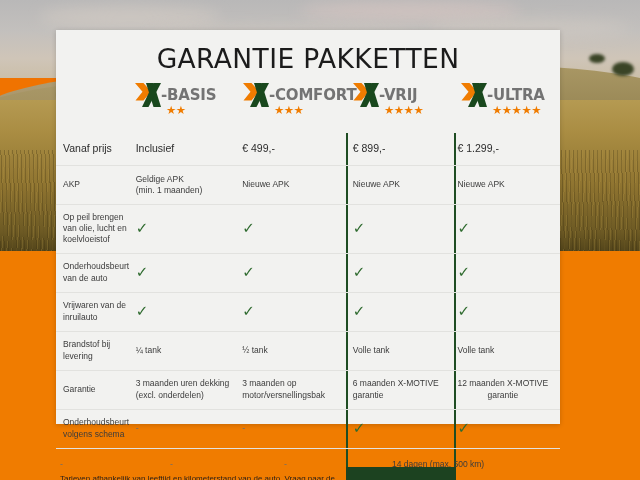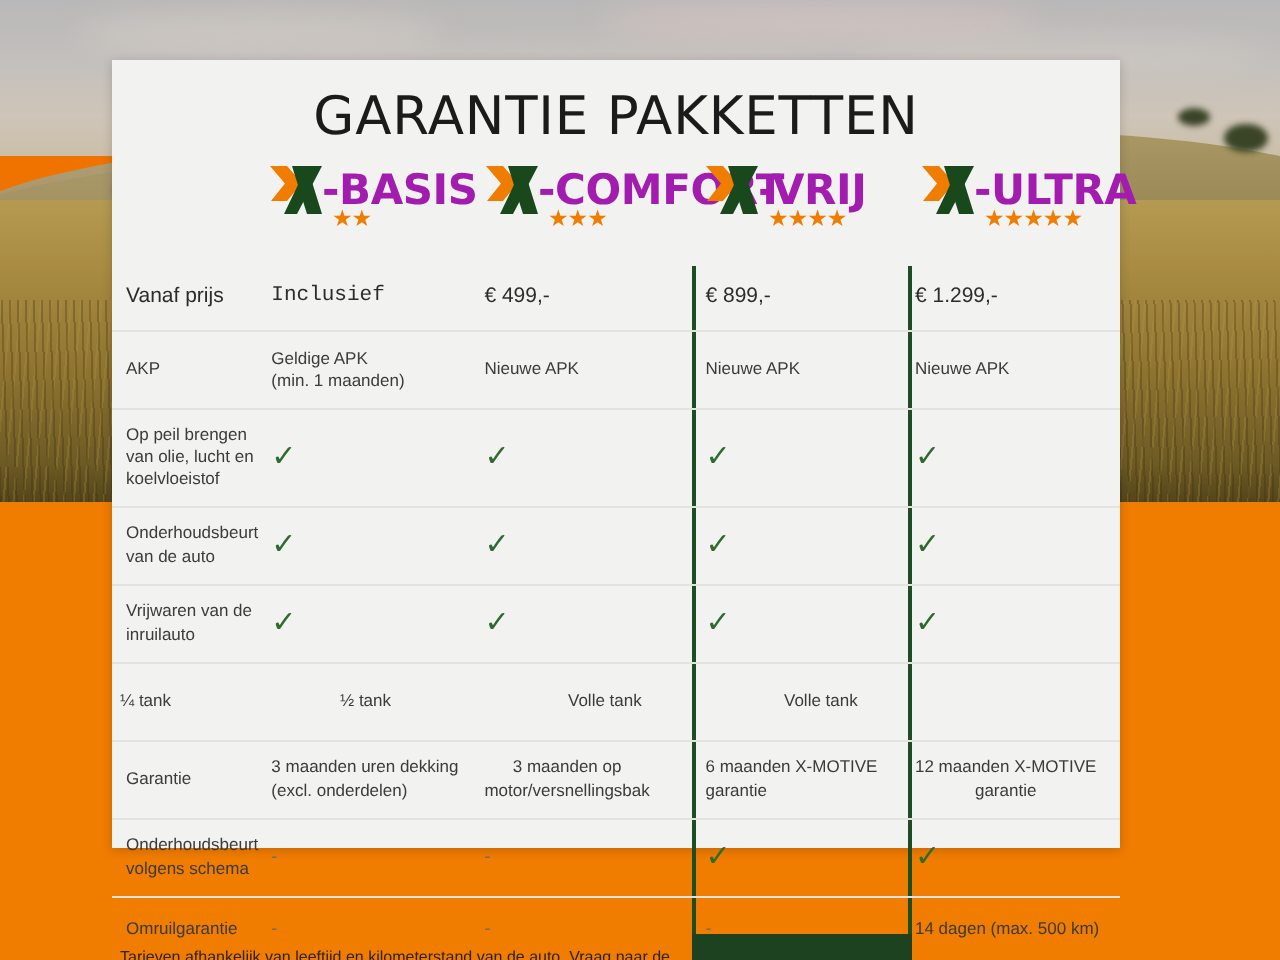--- a/index.html
+++ b/index.html
@@ -123,22 +123,22 @@
   }
   .logo-x {
     width: 28px;
     height: 26px;
     position: relative;
     flex: none;
   }
   .logo-name {
     font-family: "DejaVu Sans", sans-serif;
     font-weight: bold;
-    font-size: 21px;
-    color: #a21caf;
+    font-size: 15px;
+    color: #737373;
     letter-spacing: -.2px;
     margin-left: -1px;
     white-space: nowrap;
   }
   .logo-stars {
     position: absolute;
     left: 32px;
     top: 23px;
     white-space: nowrap;
     letter-spacing: -.5px;
@@ -167,21 +167,21 @@
     line-height: 1.32;
     display: flex;
     align-items: center;
   }
   .cell.label {
     width: 78px;
     padding-left: 7px;
     color: #3b3b3b;
   }
   .cell.c1 { width: 110px; padding-left: 4px; }
-  .cell.c2 { width: 110px; padding-left: 4px; text-align: center; }
+  .cell.c2 { width: 110px; padding-left: 4px; }
   .cell.c3 { width: 108px; padding-left: 8px; }
   .cell.c4 { width: 114px; padding-left: 8px; }
   .row.tall .cell { min-height: 44px; }
   .row.med .cell { min-height: 38px; }
   .row.short .cell { min-height: 32px; }
 
   .check {
     color: #2f6b2f;
     font-size: 15px;
     line-height: 1;
@@ -297,21 +297,21 @@
             <span class="logo-name">-VRIJ</span>
           </div><div class="logo-stars">★★★★</div></div></div>
     </div>
 
   <div id="table">
     <div class="hl-border" id="hl-left" style="height: 344px;"></div>
     <div class="hl-border" id="hl-right" style="height: 344px;"></div>
   <div class="row short first" id="price-row">
         <div class="cell label">Vanaf prijs</div>
         <div class="cell c1">
-          <span style="white-space: pre-line; font-family: Liberation Mono, monospace;">Inclusief</span>
+          <span style="white-space: pre-line;">Inclusief</span>
         </div>
         <div class="cell c2">
           <span style="white-space: pre-line;">€ 499,-</span>
         </div>
         <div class="cell c3">
           <span style="white-space: pre-line;">€ 899,-</span>
         </div>
         <div class="cell c4">
           <span style="white-space: pre-line;">€ 1.299,-</span>
         </div>
@@ -371,20 +371,21 @@
           <span class="check" style="white-space: pre-line;">✓</span>
         </div>
         <div class="cell c3 ">
           <span class="check" style="white-space: pre-line;">✓</span>
         </div>
         <div class="cell c4 ">
           <span class="check" style="white-space: pre-line;">✓</span>
         </div>
       </div>
       <div class="row med">
+        <div class="cell label">Brandstof bij levering</div>
         <div class="cell c1">
           <span style="white-space: pre-line;">¼ tank</span>
         </div>
         <div class="cell c2">
           <span style="white-space: pre-line;">½ tank</span>
         </div>
         <div class="cell c3">
           <span style="white-space: pre-line;">Volle tank</span>
         </div>
         <div class="cell c4">
@@ -419,21 +420,20 @@
           <span class="dash" style="white-space: pre-line;">-</span>
         </div>
         <div class="cell c3 ">
           <span class="check" style="white-space: pre-line;">✓</span>
         </div>
         <div class="cell c4 ">
           <span class="check" style="white-space: pre-line;">✓</span>
         </div>
       </div>
       <div class="row short">
-        <div class="cell label">Omruilgarantie</div>
         <div class="cell c1">
           <span class="dash" style="white-space: pre-line;">-</span>
         </div>
         <div class="cell c2">
           <span class="dash" style="white-space: pre-line;">-</span>
         </div>
         <div class="cell c3">
           <span class="dash" style="white-space: pre-line;">-</span>
         </div>
         <div class="cell c4">

